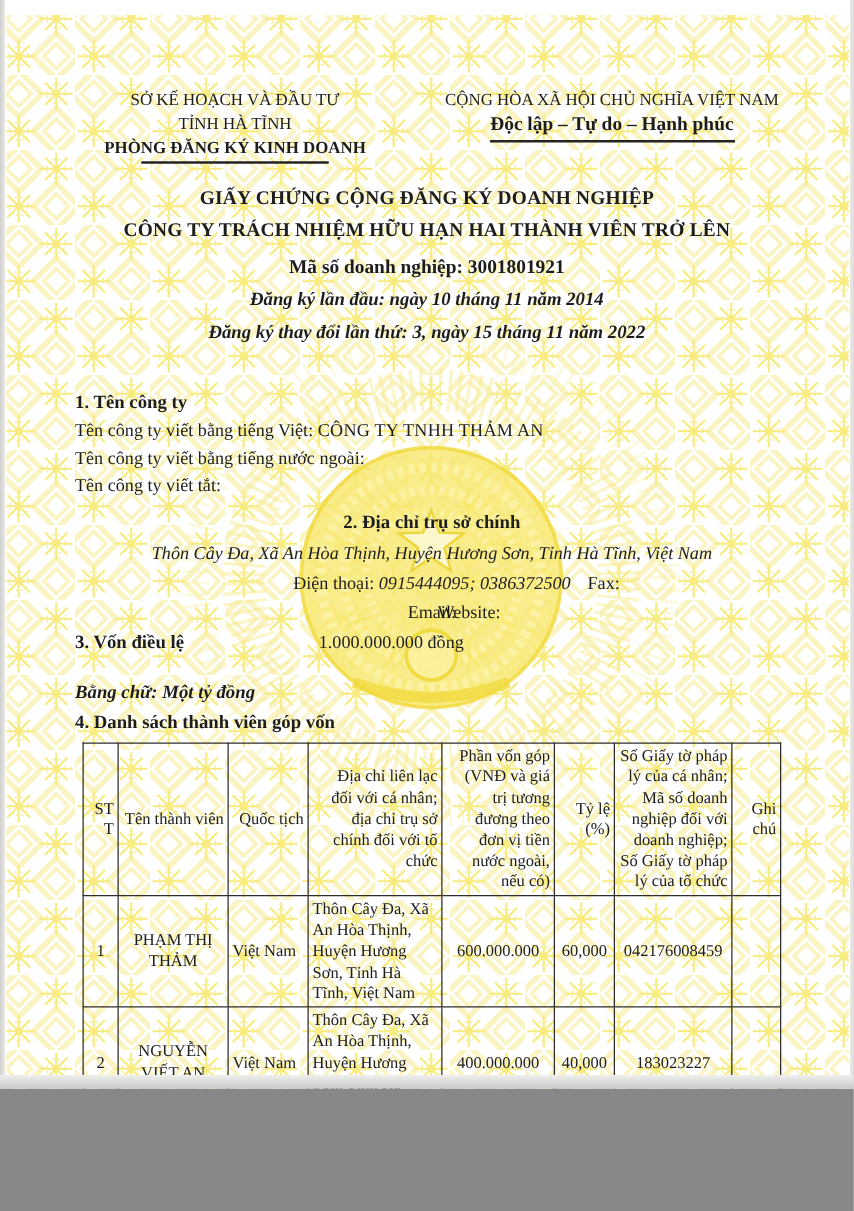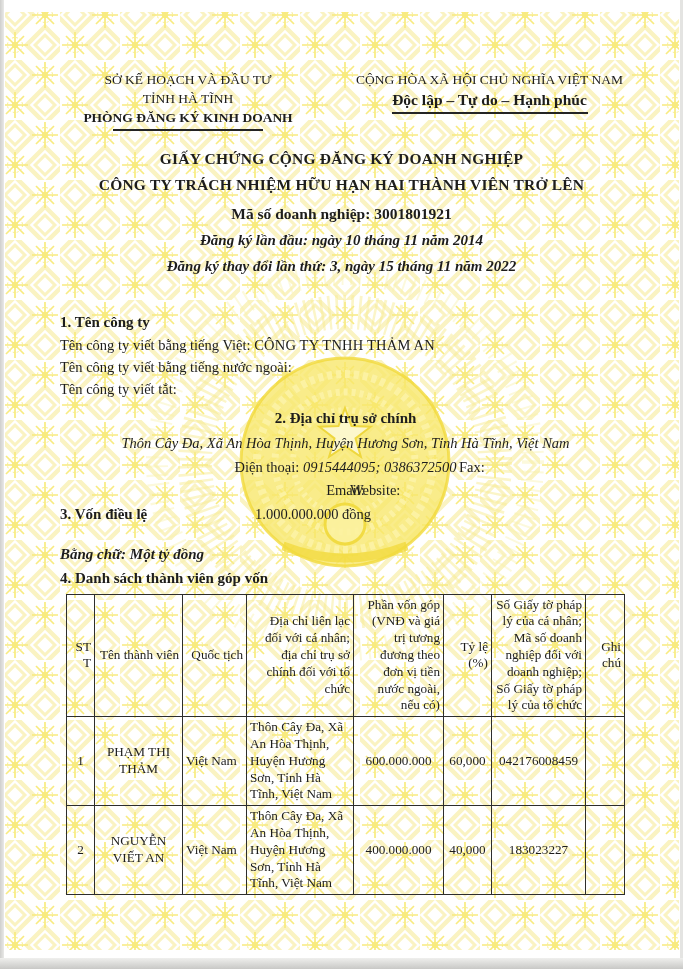--- a/index.html
+++ b/index.html
@@ -1,17 +1,17 @@
 <!DOCTYPE html>
 <html><head>
 <meta charset="utf-8">
 <style>
   html,body { margin:0; padding:0; background:#888; }
   .page {
-    position:relative; width:683px; height:969px; margin:0 auto;
+    position:relative; width:683px; height:871px; margin:0 auto;
     background:#ffffff; overflow:hidden;
     font-family:"Liberation Serif","DejaVu Serif",serif;
     color:#1d1d1d;
   }
   .bg-svg { position:absolute; left:0; top:0; z-index:0; }
   .edge-left   { position:absolute; left:0; top:0; width:4px; height:100%; background:linear-gradient(90deg,#cfcfcd,#e9e9e7); z-index:3; }
   .edge-right  { position:absolute; right:0; top:0; width:3px; height:100%; background:#e4e4e2; z-index:3; }
   .edge-bottom { position:absolute; left:0; bottom:0; width:100%; height:11px; background:linear-gradient(180deg,#efefed,#c8c8c6); z-index:3; }
   .content { position:absolute; left:0; top:0; width:100%; z-index:2; }
 
@@ -36,21 +36,21 @@
   .body-wrap { padding:0 52px 0 60px; }
   .sec-head { font-weight:bold; font-size:15px; line-height:23px; }
   .s1 { margin-top:32px; }
   .s1 .row { font-size:14.5px; line-height:22px; }
   .caps { letter-spacing:0.2px; }
   .s2 { margin-top:7px;text-align:center; }
   .addr { font-style:italic; font-size:14.5px; line-height:26px; }
   .formrow { position:relative; font-size:14.5px; line-height:23px; }
   .ital { font-style:italic; }
   .abs290 { position:absolute; left:290px; }
-  .abs410 { position:absolute; left:399px; }
+  .abs410 { position:absolute; left:410px; }
   .vonrow { position:relative; line-height:24px; }
   .vonrow .amount { position:absolute; left:195px; top:0; font-weight:normal; font-size:14.5px; }
   .inwords { margin-top:17px; font-style:italic; font-size:15px; line-height:22px;font-weight:bold; }
   .s4-head { margin-top:2px; }
 
   
   table.members { border-collapse:collapse; table-layout:fixed; width:558px; margin:4px 0 0 6px; }
   table.members th, table.members td {
     border:1.4px solid #2e2e2e; font-size:13.2px; line-height:16.8px;
     padding:2px 3px; vertical-align:middle; font-weight:normal;

